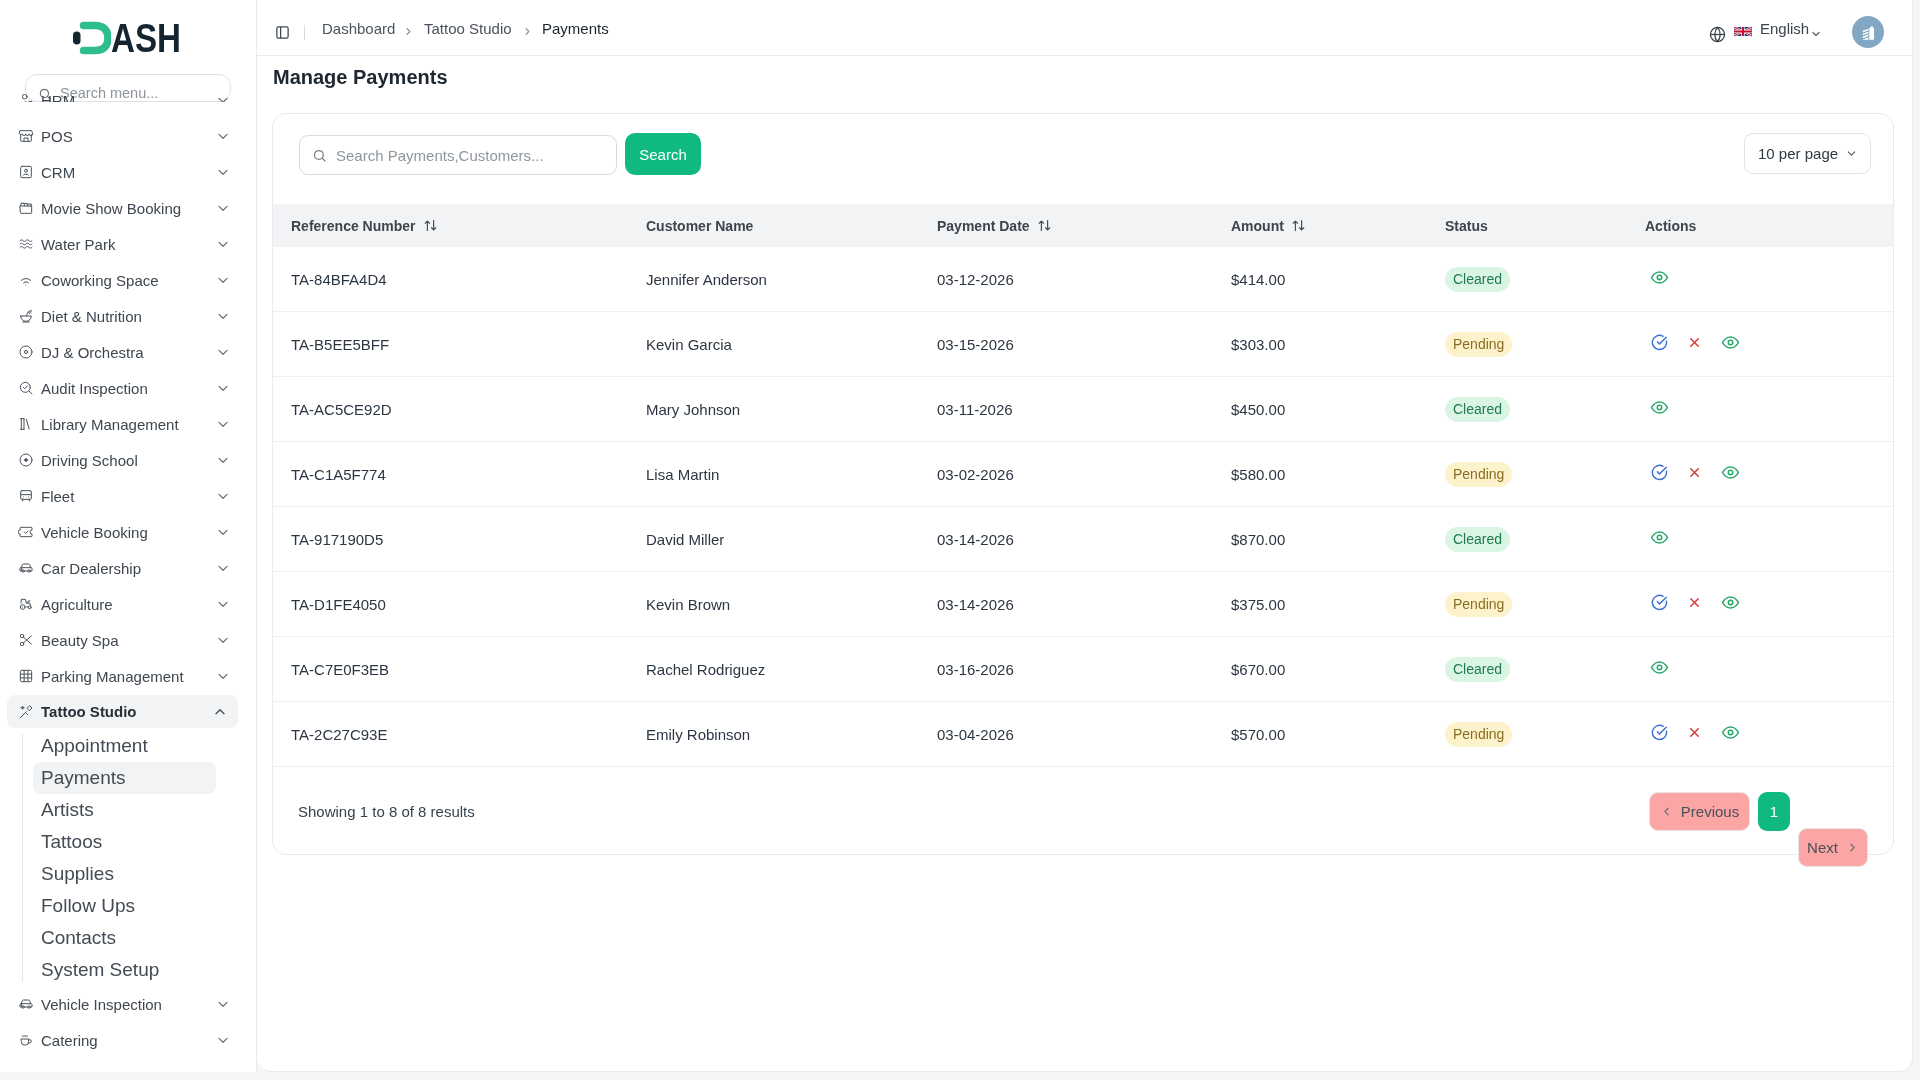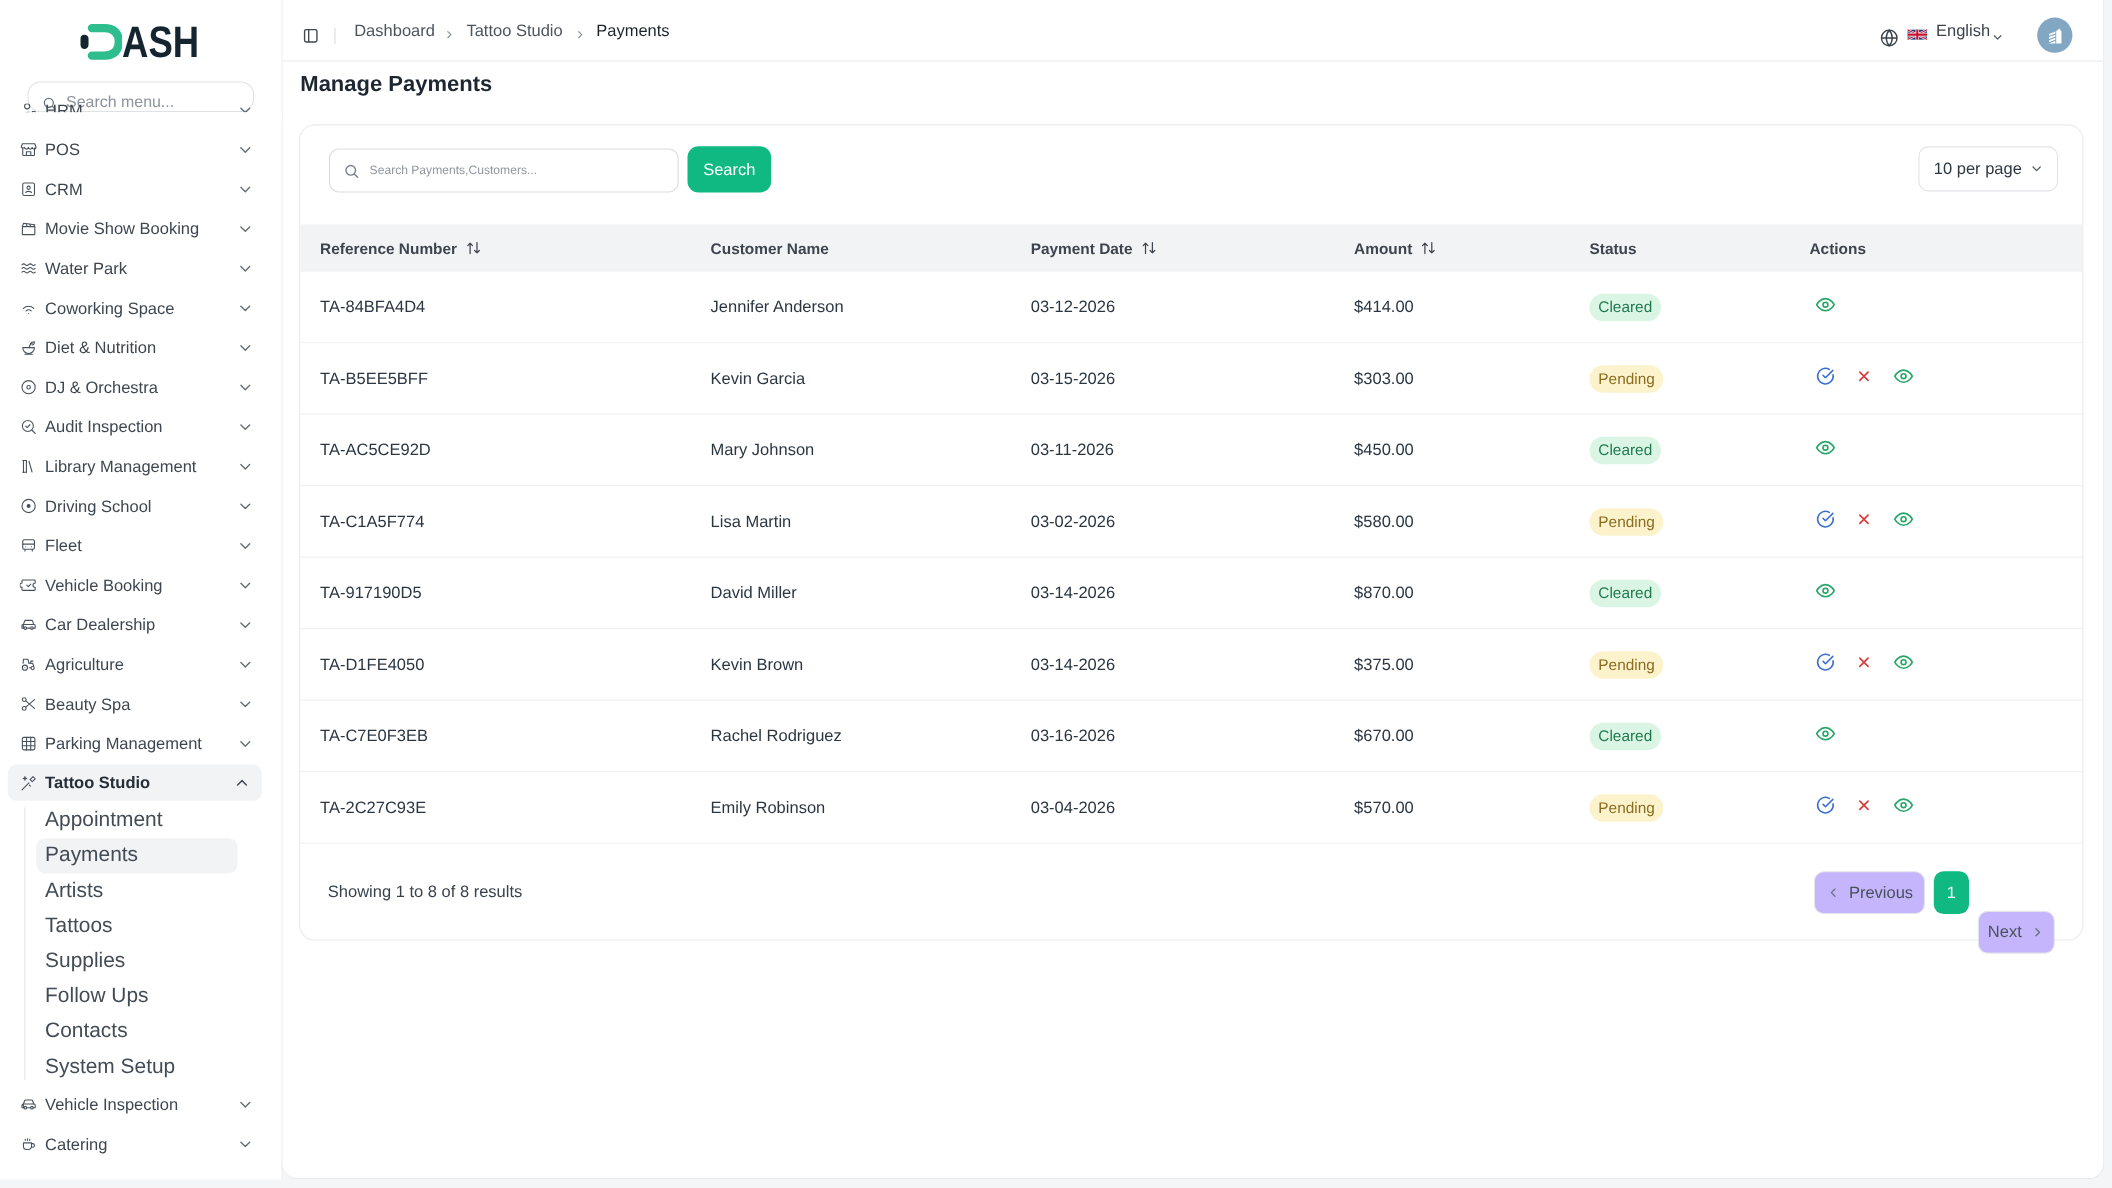--- a/index.html
+++ b/index.html
@@ -35,21 +35,21 @@
           border-radius:0 0 14px 14px; }
   #topbar { position:absolute; left:0; top:0; width:100%; height:56px; border-bottom:1px solid #e9ebee; }
   #topbar .sep { position:absolute; left:47px; top:25px; width:1px; height:15px; background:#d9dcdf; }
   .crumb { position:absolute; top:0; height:56px; display:flex; align-items:center; font-size:15px; color:#4b535c; }
   #h1 { position:absolute; left:16px; top:66px; font-size:20px; font-weight:bold; color:#1d2631; }
 
   #card { position:absolute; left:15px; top:113px; width:1622px; height:742px; background:#fff;
           border:1px solid #e9ebee; border-radius:14px; }
   #srch { position:absolute; left:26px; top:21px; width:318px; height:40px; border:1px solid #d8dbdf;
           border-radius:9px; display:flex; align-items:center; padding-left:12px; gap:9px; }
-  #srch span { color:#8f969f; font-size:11px; }
+  #srch span { color:#8f969f; font-size:15px; }
   #sbtn { position:absolute; left:352px; top:19px; width:76px; height:42px; background:#10b981; color:#fff;
           border-radius:10px; font-size:15px; display:flex; align-items:center; justify-content:center; }
   #psel { position:absolute; left:1471px; top:19px; width:127px; height:41px; border:1px solid #e1e3e7;
           border-radius:9px; display:flex; align-items:center; padding-left:13px; font-size:15px; color:#2e3842; }
   #psel svg { position:absolute; right:12px; }
 
   #thead { position:absolute; left:0; top:90px; width:1620px; height:43px; background:#f2f3f5;
            font-size:14px; font-weight:bold; color:#3d444d; }
   .hc { position:absolute; top:0; height:43px; display:flex; align-items:center; gap:7px; }
   #tbody { position:absolute; left:0; top:133px; width:1620px; }
@@ -57,21 +57,21 @@
   .cell { position:absolute; top:0; height:65px; display:flex; align-items:center; }
   .c1{left:18px;} .c2{left:373px;} .c3{left:664px;} .c4{left:958px;} .c5{left:1172px;} .c6{left:1372px;}
   .pill { display:inline-block; padding:4px 8px 5px; border-radius:999px; font-size:14px; }
   .pill.ok { background:#dbf5e5; color:#1e7b4c; }
   .pill.pend { background:#fcf3cc; color:#8b6d20; }
   .act { position:absolute; top:50%; transform:translateY(-50%); }
 
   #foot { position:absolute; left:0; top:653px; width:1620px; height:88px; }
   #foot .info { position:absolute; left:25px; top:50%; transform:translateY(-50%); font-size:15px; color:#39424c; }
   .pgbtn { position:absolute; top:25px; height:39px; border:1px solid #e3e5e8; border-radius:9px;
-           display:flex; align-items:center; justify-content:center; font-size:15px; color:#49515a; gap:8px; background:#c4b5fd; }
+           display:flex; align-items:center; justify-content:center; font-size:15px; color:#49515a; gap:8px; background:#fca5a5; }
   #prevb { left:1376px; width:101px; }
   #oneb  { left:1485px; width:32px; background:#10b981; color:#fff; border:none; }
   #nextb { left:1525px; width:70px;margin-top:36px; }
 </style>
 </head>
 <body>
 <div id="app">
 
   <aside id="sidebar">
     <div id="logo">

